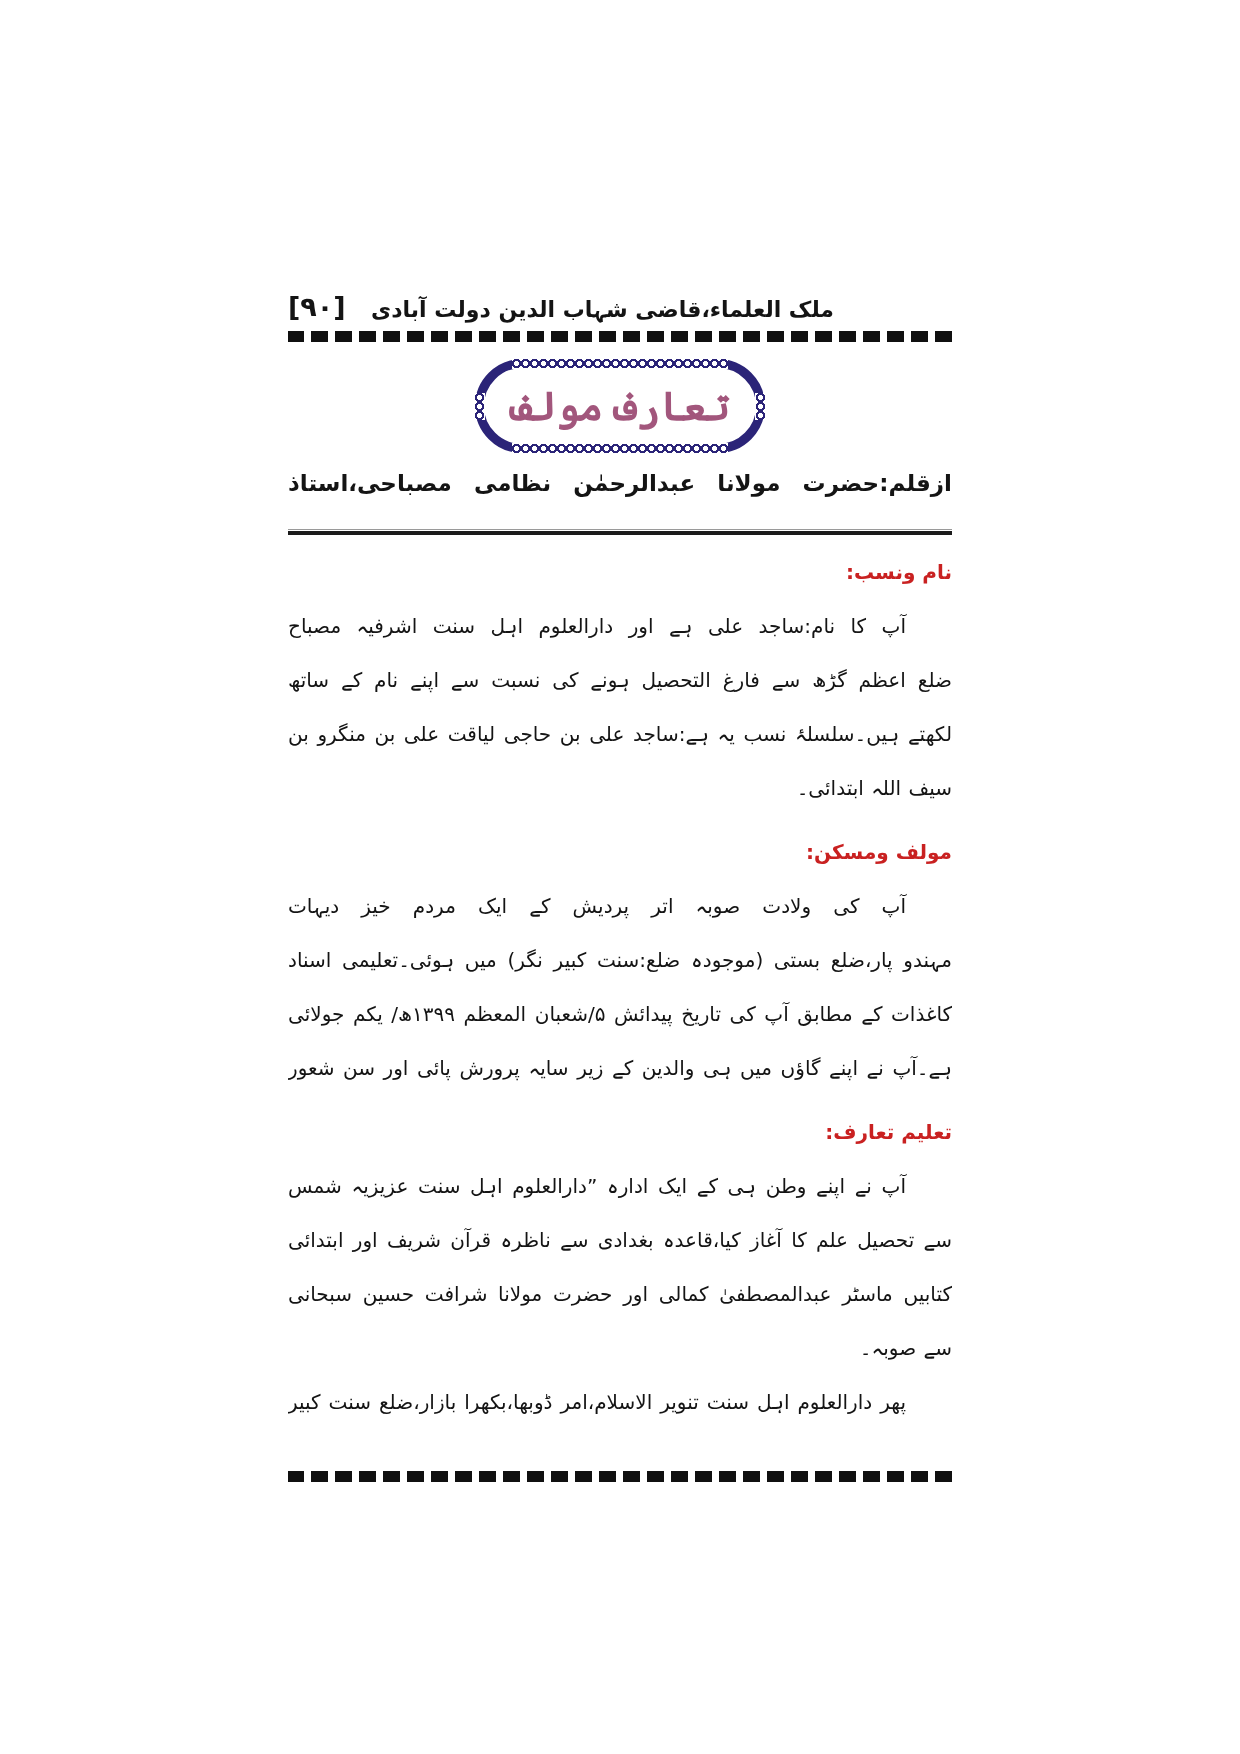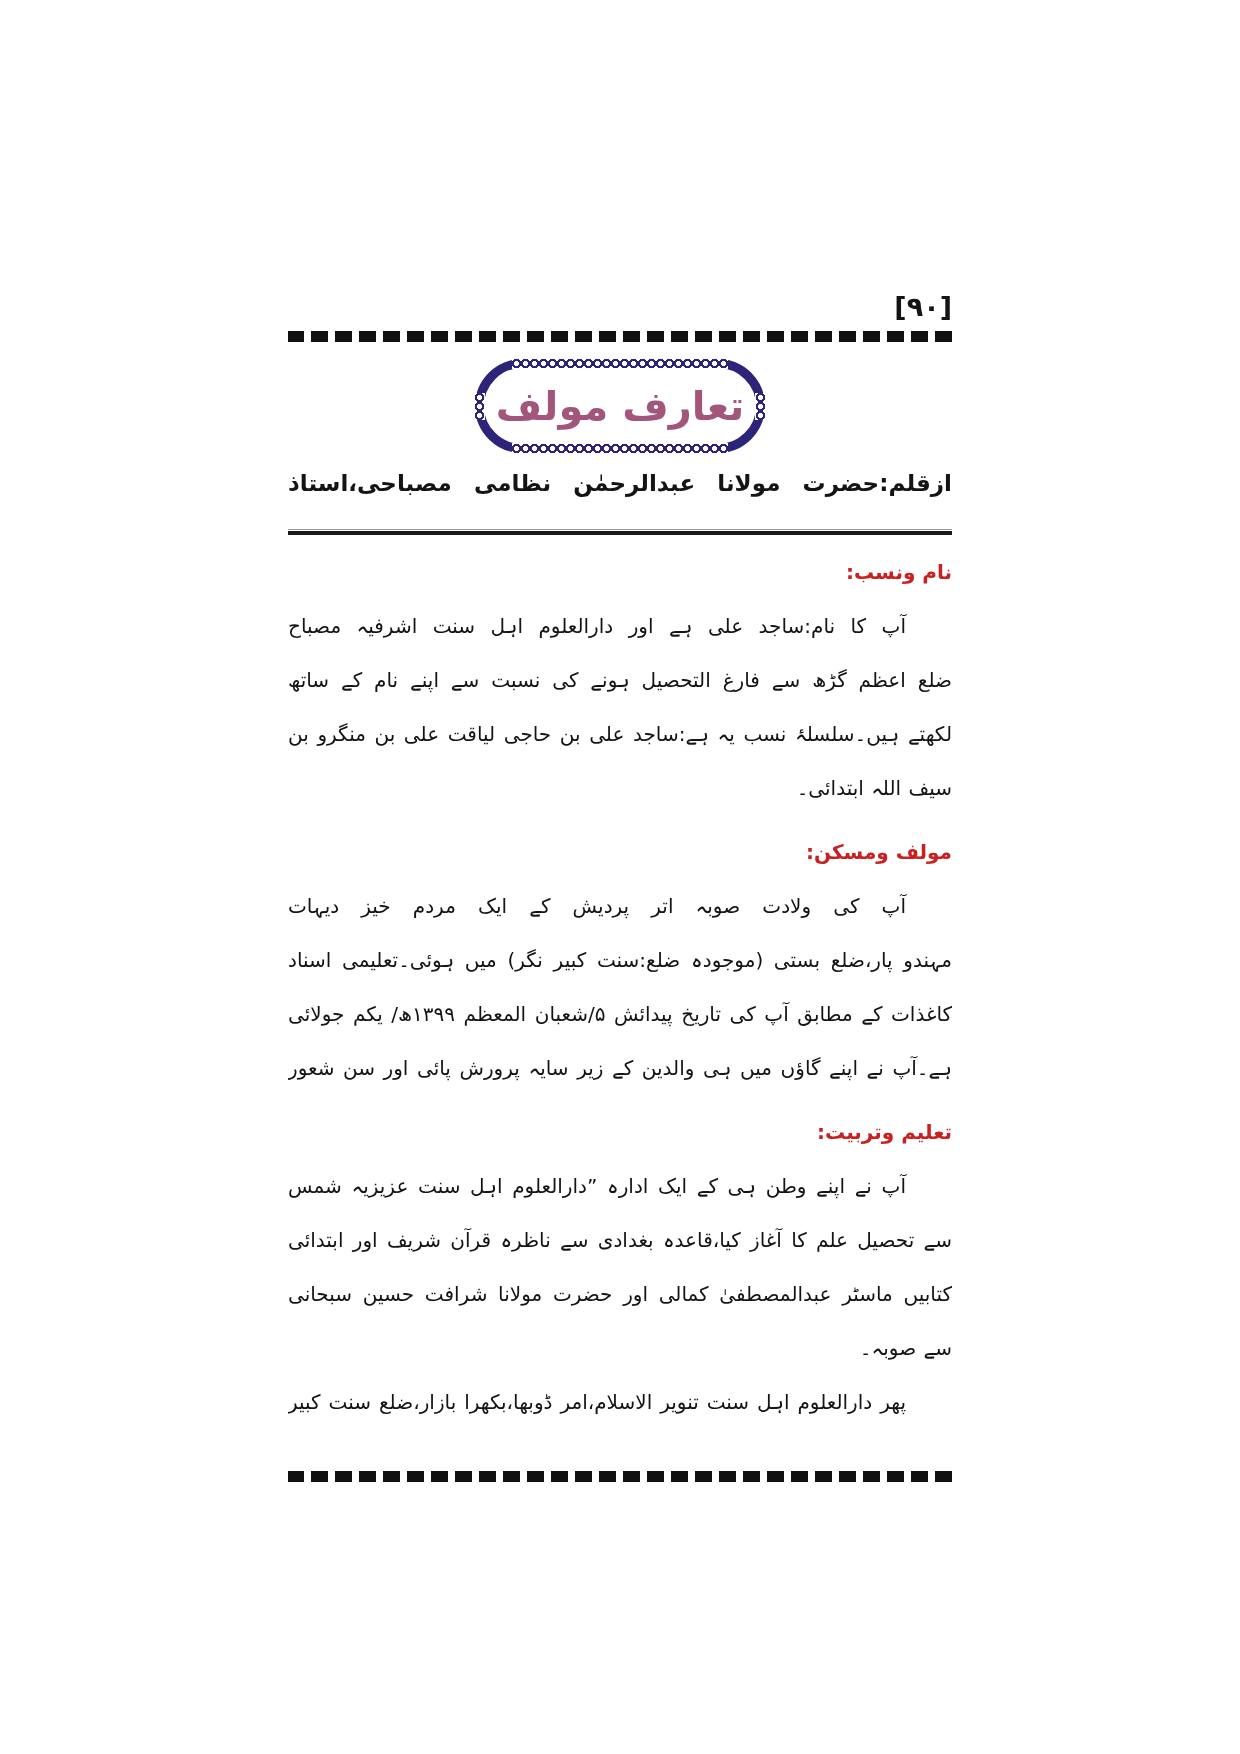--- a/index.html
+++ b/index.html
@@ -16,21 +16,21 @@
   .page-number{font-size:27px;letter-spacing:1px;}
 
   
   .dashed-rule{height:11px;background:repeating-linear-gradient(to left,#101010 0 17px,transparent 17px 24px);}
   .dashed-rule.top{margin-top:9px;}
   .dashed-rule.bottom{margin-top:42px;}
 
   
   .banner{
     width:272px;height:76px;margin:17px auto 0;position:relative;
-    border:9px solid #2b2478;border-radius:47px;
+    border:9px solid #2b2478;border-radius:47px;font-family:Liberation Serif, serif;
   }
   .chain{
     position:absolute;left:28px;right:28px;height:11px;background-color:#ffffff;
     background-image:radial-gradient(circle at 4.5px 5.5px,#ffffff 0 2.4px,#2b2478 2.4px 4.6px,transparent 4.7px);
     background-size:9px 11px;background-repeat:repeat-x;
   }
   .chain-top{top:-10px;}
   .chain-bottom{bottom:-10px;}
   .chain-side{
     position:absolute;top:50%;width:11px;height:27px;margin-top:-13px;background-color:#ffffff;
@@ -66,20 +66,21 @@
   .line.indent{padding-right:46px;}
   .line.short{text-align-last:right;}
 </style>
 </head>
 <body>
 
 <div class="page">
   <div class="content">
 
     <div class="header">
+      <div class="running-title">ملک العلماء،قاضی شہاب الدین دولت آبادی</div>
       <div class="page-number">[۹۰]</div>
     </div>
 
     <div class="dashed-rule top"></div>
 
     <div class="banner">
       <div class="chain chain-top"></div>
       <div class="chain chain-bottom"></div>
       <div class="chain-side left"></div>
       <div class="chain-side right"></div>
@@ -100,21 +101,21 @@
 
     <div class="section">
       <div class="sec-heading">مولف ومسکن:</div>
       <div class="line indent">آپ کی ولادت صوبہ اتر پردیش کے ایک مردم خیز دیہات موضع:گُسیا،پوسٹ:</div>
       <div class="line">مہندو پار،ضلع بستی (موجودہ ضلع:سنت کبیر نگر) میں ہوئی۔تعلیمی اسناد اور دیگر تاریخی</div>
       <div class="line">کاغذات کے مطابق آپ کی تاریخ پیدائش ۵/شعبان المعظم ۱۳۹۹ھ/ یکم جولائی ۱۹۷۹ء</div>
       <div class="line">ہے۔آپ نے اپنے گاؤں میں ہی والدین کے زیر سایہ پرورش پائی اور سن شعور کو پہنچے۔</div>
     </div>
 
     <div class="section">
-      <div class="sec-heading">تعلیم وتربیت:</div>
+      <div class="sec-heading">تعلیم تعارف:</div>
       <div class="line indent">آپ نے اپنے وطن ہی کے ایک ادارہ ”دارالعلوم اہل سنت عزیزیہ شمس العلوم“</div>
       <div class="line">سے تحصیل علم کا آغاز کیا،قاعدہ بغدادی سے ناظرہ قرآن شریف اور ابتدائی فارسی کی</div>
       <div class="line">کتابیں ماسٹر عبدالمصطفیٰ کمالی اور حضرت مولانا شرافت حسین سبحانی مصباحی علیہماالرحمہ</div>
       <div class="line short">سے صوبہ۔</div>
       <div class="line indent">پھر دارالعلوم اہل سنت تنویر الاسلام،امر ڈوبھا،بکھرا بازار،ضلع سنت کبیر نگر،یوپی</div>
     </div>
 
     <div class="dashed-rule bottom"></div>
 
   </div>

